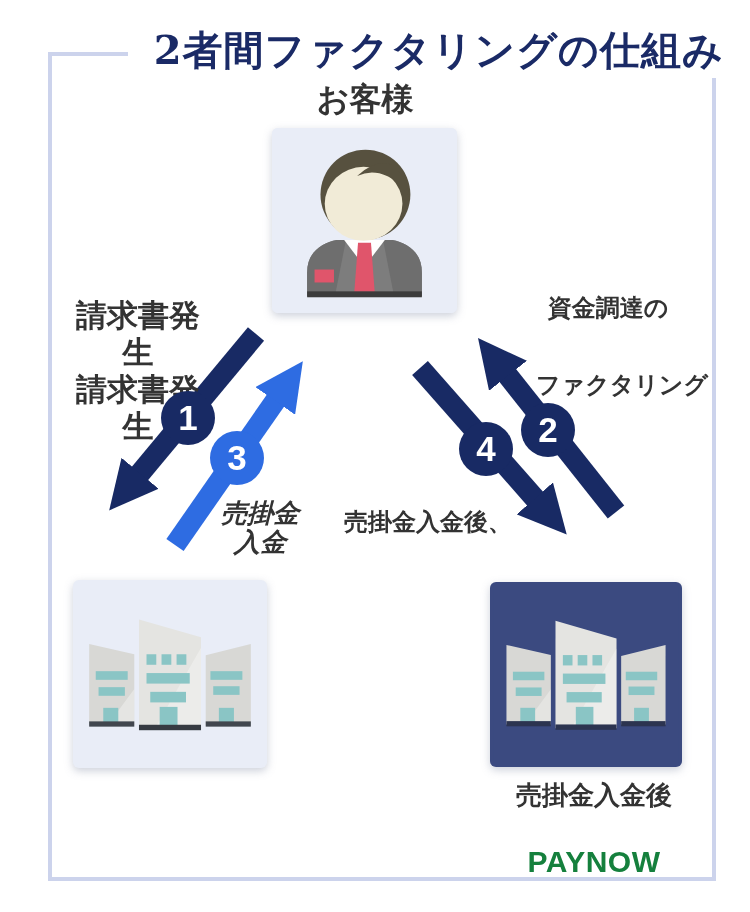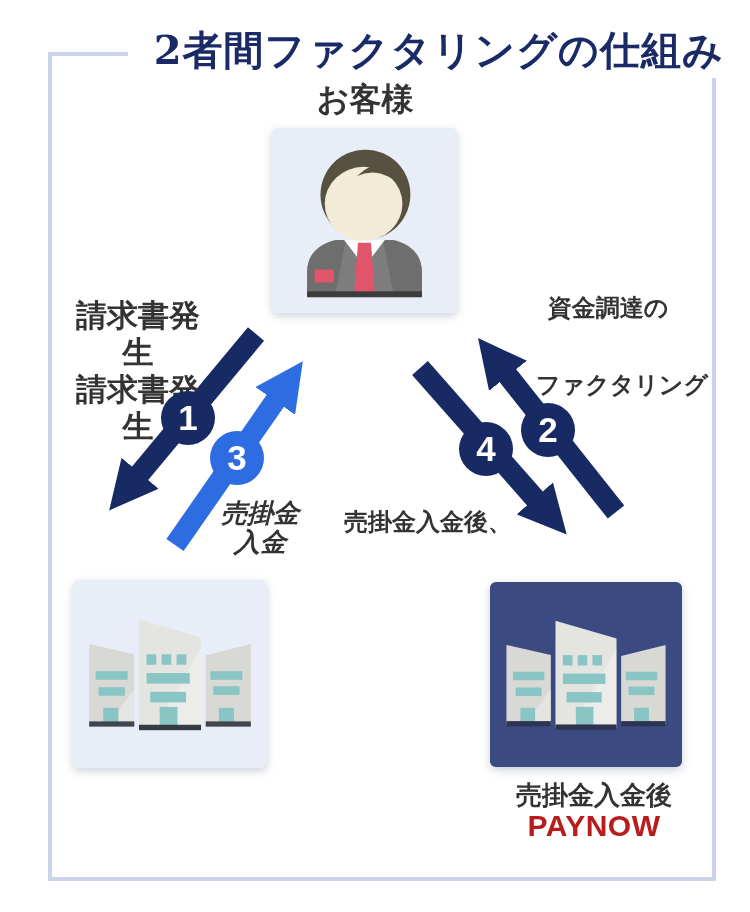--- a/index.html
+++ b/index.html
@@ -48,22 +48,23 @@
   .lbl-deposit  { left: 185px; top: 499px; width: 150px; font-size: 26px; line-height: 29px; font-style: italic; }
   .lbl-transfer { left: 508px; top: 293px; width: 200px; font-size: 24px; line-height: 29px; }
   .lbl-contract { left: 522px; top: 372px; width: 200px; font-size: 24px; line-height: 26px; }
   .lbl-complete { left: 328px; top: 498px; width: 200px; font-size: 24px; line-height: 31px; margin-top: 8px; }
   .lbl-client   { left: 65px;  top: 786px; width: 210px; font-size: 28px; line-height: 32px; }
   .lbl-paynow   { left: 494px; top: 781px; width: 200px; font-size: 26px; line-height: 29px; }
   .lbl-paynow .brand {
     display: block;
     font-size: 30px;
     line-height: 32px;
-    color: #b91c1c;
+    color: #15803d;
     letter-spacing: 0.5px;
+    margin-top: 36px;
   }
   .icon-card {
     position: absolute;
     border-radius: 6px;
     box-shadow: 0 3px 8px rgba(110, 120, 150, 0.35);
     z-index: 1;
   }
   .icon-card svg { display: block; width: 100%; height: 100%; }
   .card-customer { left: 272px; top: 128px; width: 185px; height: 185px; background: #e9edf7; }
   .card-client   { left: 73px;  top: 580px; width: 194px; height: 188px; background: #e9edf7; }

